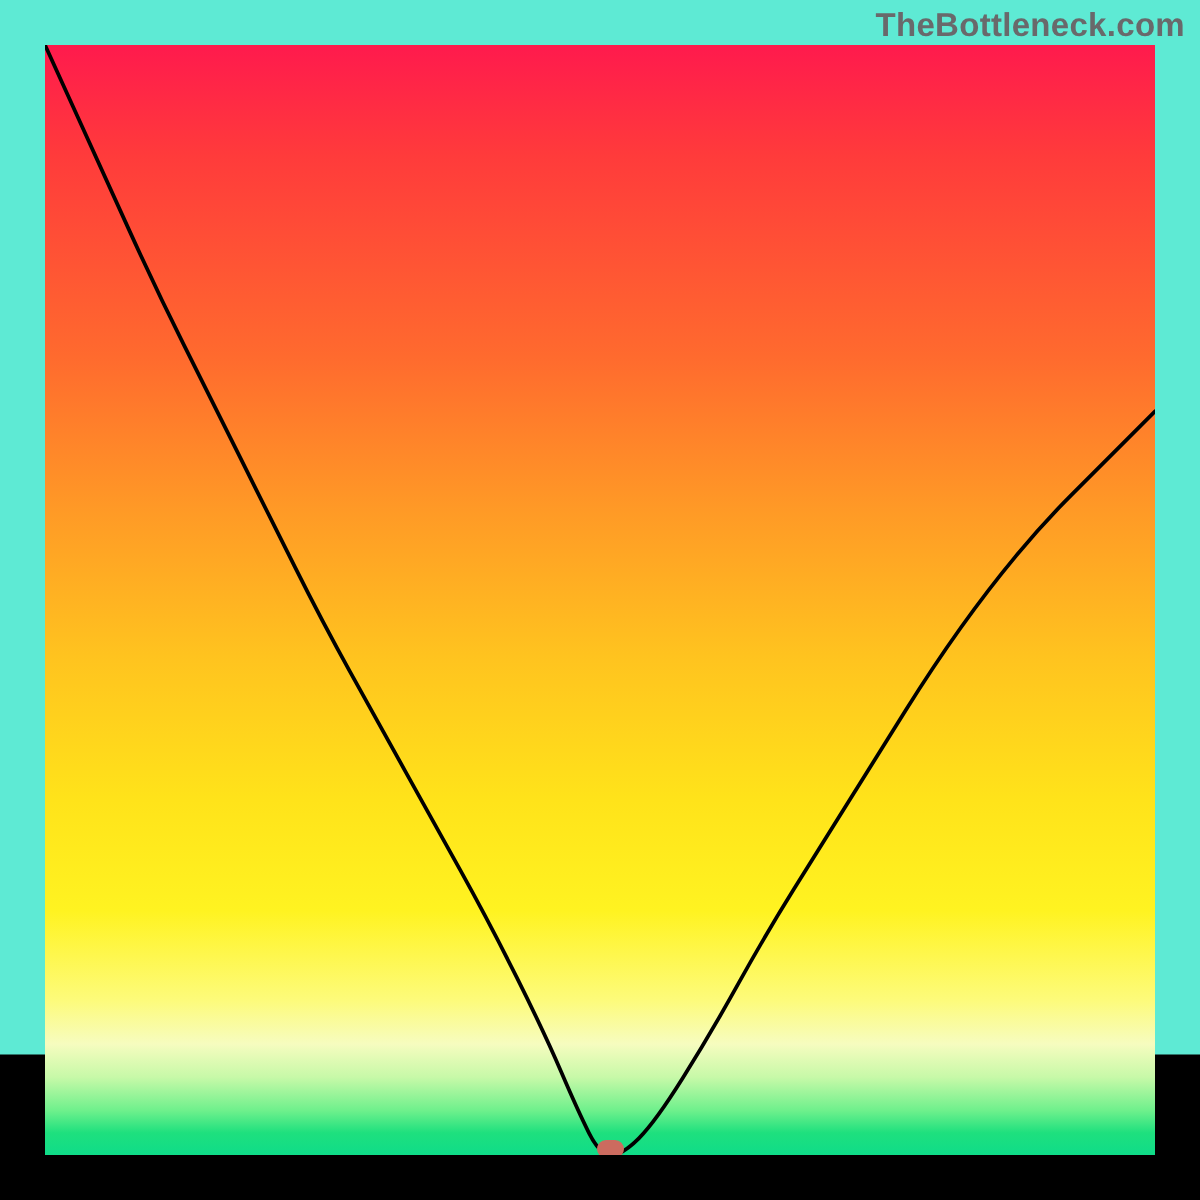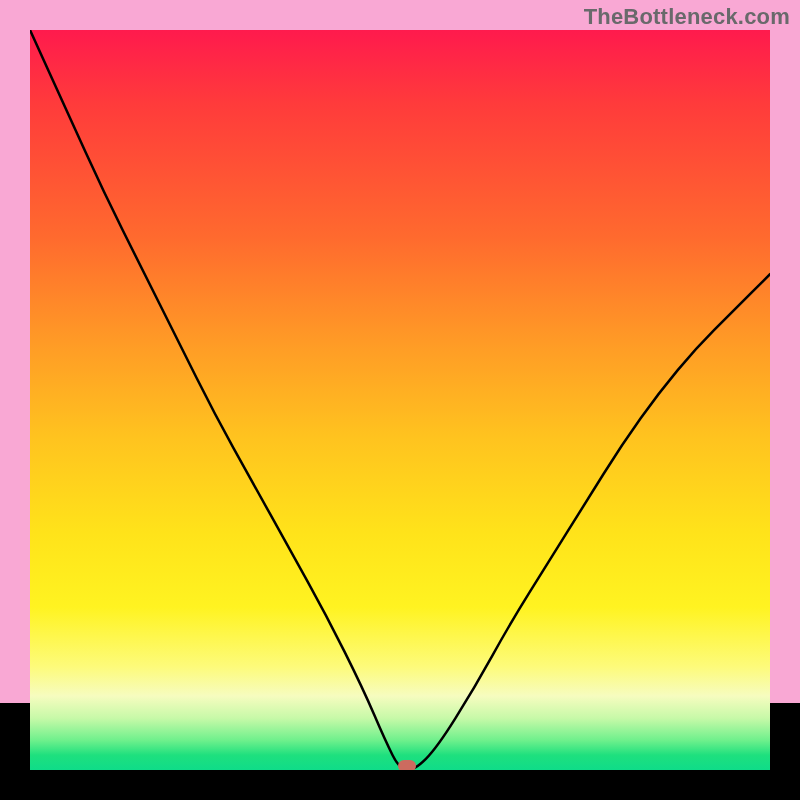--- a/index.html
+++ b/index.html
@@ -8,21 +8,21 @@
     width: 800px;
     height: 800px;
     background: #000;
     overflow: hidden;
     font-family: Arial, Helvetica, sans-serif;
   }
   .frame {
     position: relative;
     width: 800px;
     height: 703px;
-    background: #f9a8d4;
+    background: #5eead4;
   }
   .watermark {
     position: absolute;
     top: 4px;
     right: 10px;
     color: #69696b;
     font-size: 22px;
     font-weight: 600;
     letter-spacing: 0.2px;
     z-index: 10;

